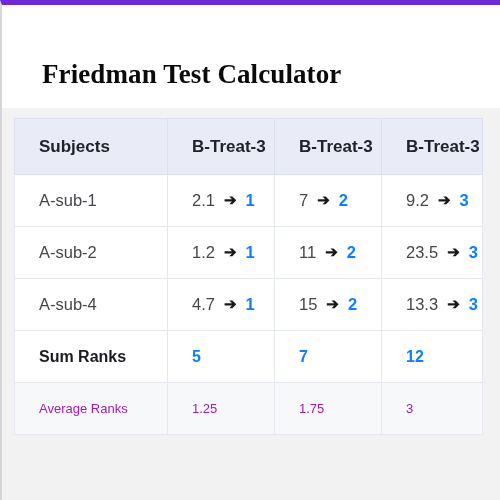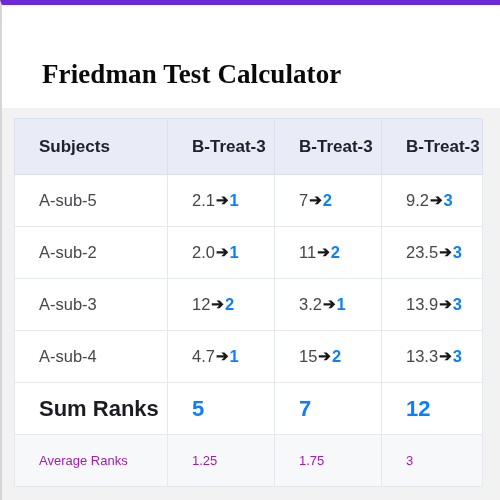--- a/index.html
+++ b/index.html
@@ -84,21 +84,21 @@
   }
   tr.data-row td {
     background: #ffffff;
     color: #46464d;
     font-size: 16.5px;
   }
   tr.sum-row td {
     background: #ffffff;
     font-weight: bold;
     color: #1b1b22;
-    font-size: 22px;
+    font-size: 16px;
   }
   tr.avg-row td {
     background: #f7f8fa;
     font-weight: normal;
     color: #a21caf;
     font-size: 13px;
   }
   .rank-val {
     color: #0b7ffc;
     font-weight: bold;
@@ -114,21 +114,21 @@
     font-size: 15px;
     padding: 0 1px;
     transform: translateY(-1px);
   }
   .raw-val {
     color: #46464d;
   }
   .cell-inner {
     display: inline-flex;
     align-items: center;
-    gap: 0px;
+    gap: 8px;
   }
 </style>
 </head>
 <body>
 
 <div class="page">
 
   <div class="title-band">
     <div class="page-title">Friedman Test Calculator</div>
   </div>
@@ -145,75 +145,57 @@
         <tr>
           <th>Subjects</th>
           <th>B-Treat-3</th>
           <th>B-Treat-3</th>
           <th>B-Treat-3</th>
         </tr>
       </thead>
       <tbody>
 
         <tr class="data-row">
-          <td>A-sub-5</td>
+          <td>A-sub-1</td>
           <td><span class="cell-inner">
                 <span class="raw-val">2.1</span>
                 <span class="arrow">➔</span>
                 <span class="rank-val">1</span>
               </span></td>
           <td><span class="cell-inner">
                 <span class="raw-val">7</span>
                 <span class="arrow">➔</span>
                 <span class="rank-val">2</span>
               </span></td>
           <td><span class="cell-inner">
                 <span class="raw-val">9.2</span>
                 <span class="arrow">➔</span>
                 <span class="rank-val">3</span>
               </span></td>
         </tr>
 
         <tr class="data-row">
           <td>A-sub-2</td>
           <td><span class="cell-inner">
-                <span class="raw-val">2.0</span>
+                <span class="raw-val">1.2</span>
                 <span class="arrow">➔</span>
                 <span class="rank-val">1</span>
               </span></td>
           <td><span class="cell-inner">
                 <span class="raw-val">11</span>
                 <span class="arrow">➔</span>
                 <span class="rank-val">2</span>
               </span></td>
           <td><span class="cell-inner">
                 <span class="raw-val">23.5</span>
                 <span class="arrow">➔</span>
                 <span class="rank-val">3</span>
               </span></td>
         </tr>
 
-        <tr class="data-row">
-          <td>A-sub-3</td>
-          <td><span class="cell-inner">
-                <span class="raw-val">12</span>
-                <span class="arrow">➔</span>
-                <span class="rank-val">2</span>
-              </span></td>
-          <td><span class="cell-inner">
-                <span class="raw-val">3.2</span>
-                <span class="arrow">➔</span>
-                <span class="rank-val">1</span>
-              </span></td>
-          <td><span class="cell-inner">
-                <span class="raw-val">13.9</span>
-                <span class="arrow">➔</span>
-                <span class="rank-val">3</span>
-              </span></td>
-        </tr>
 
         <tr class="data-row">
           <td>A-sub-4</td>
           <td><span class="cell-inner">
                 <span class="raw-val">4.7</span>
                 <span class="arrow">➔</span>
                 <span class="rank-val">1</span>
               </span></td>
           <td><span class="cell-inner">
                 <span class="raw-val">15</span>

